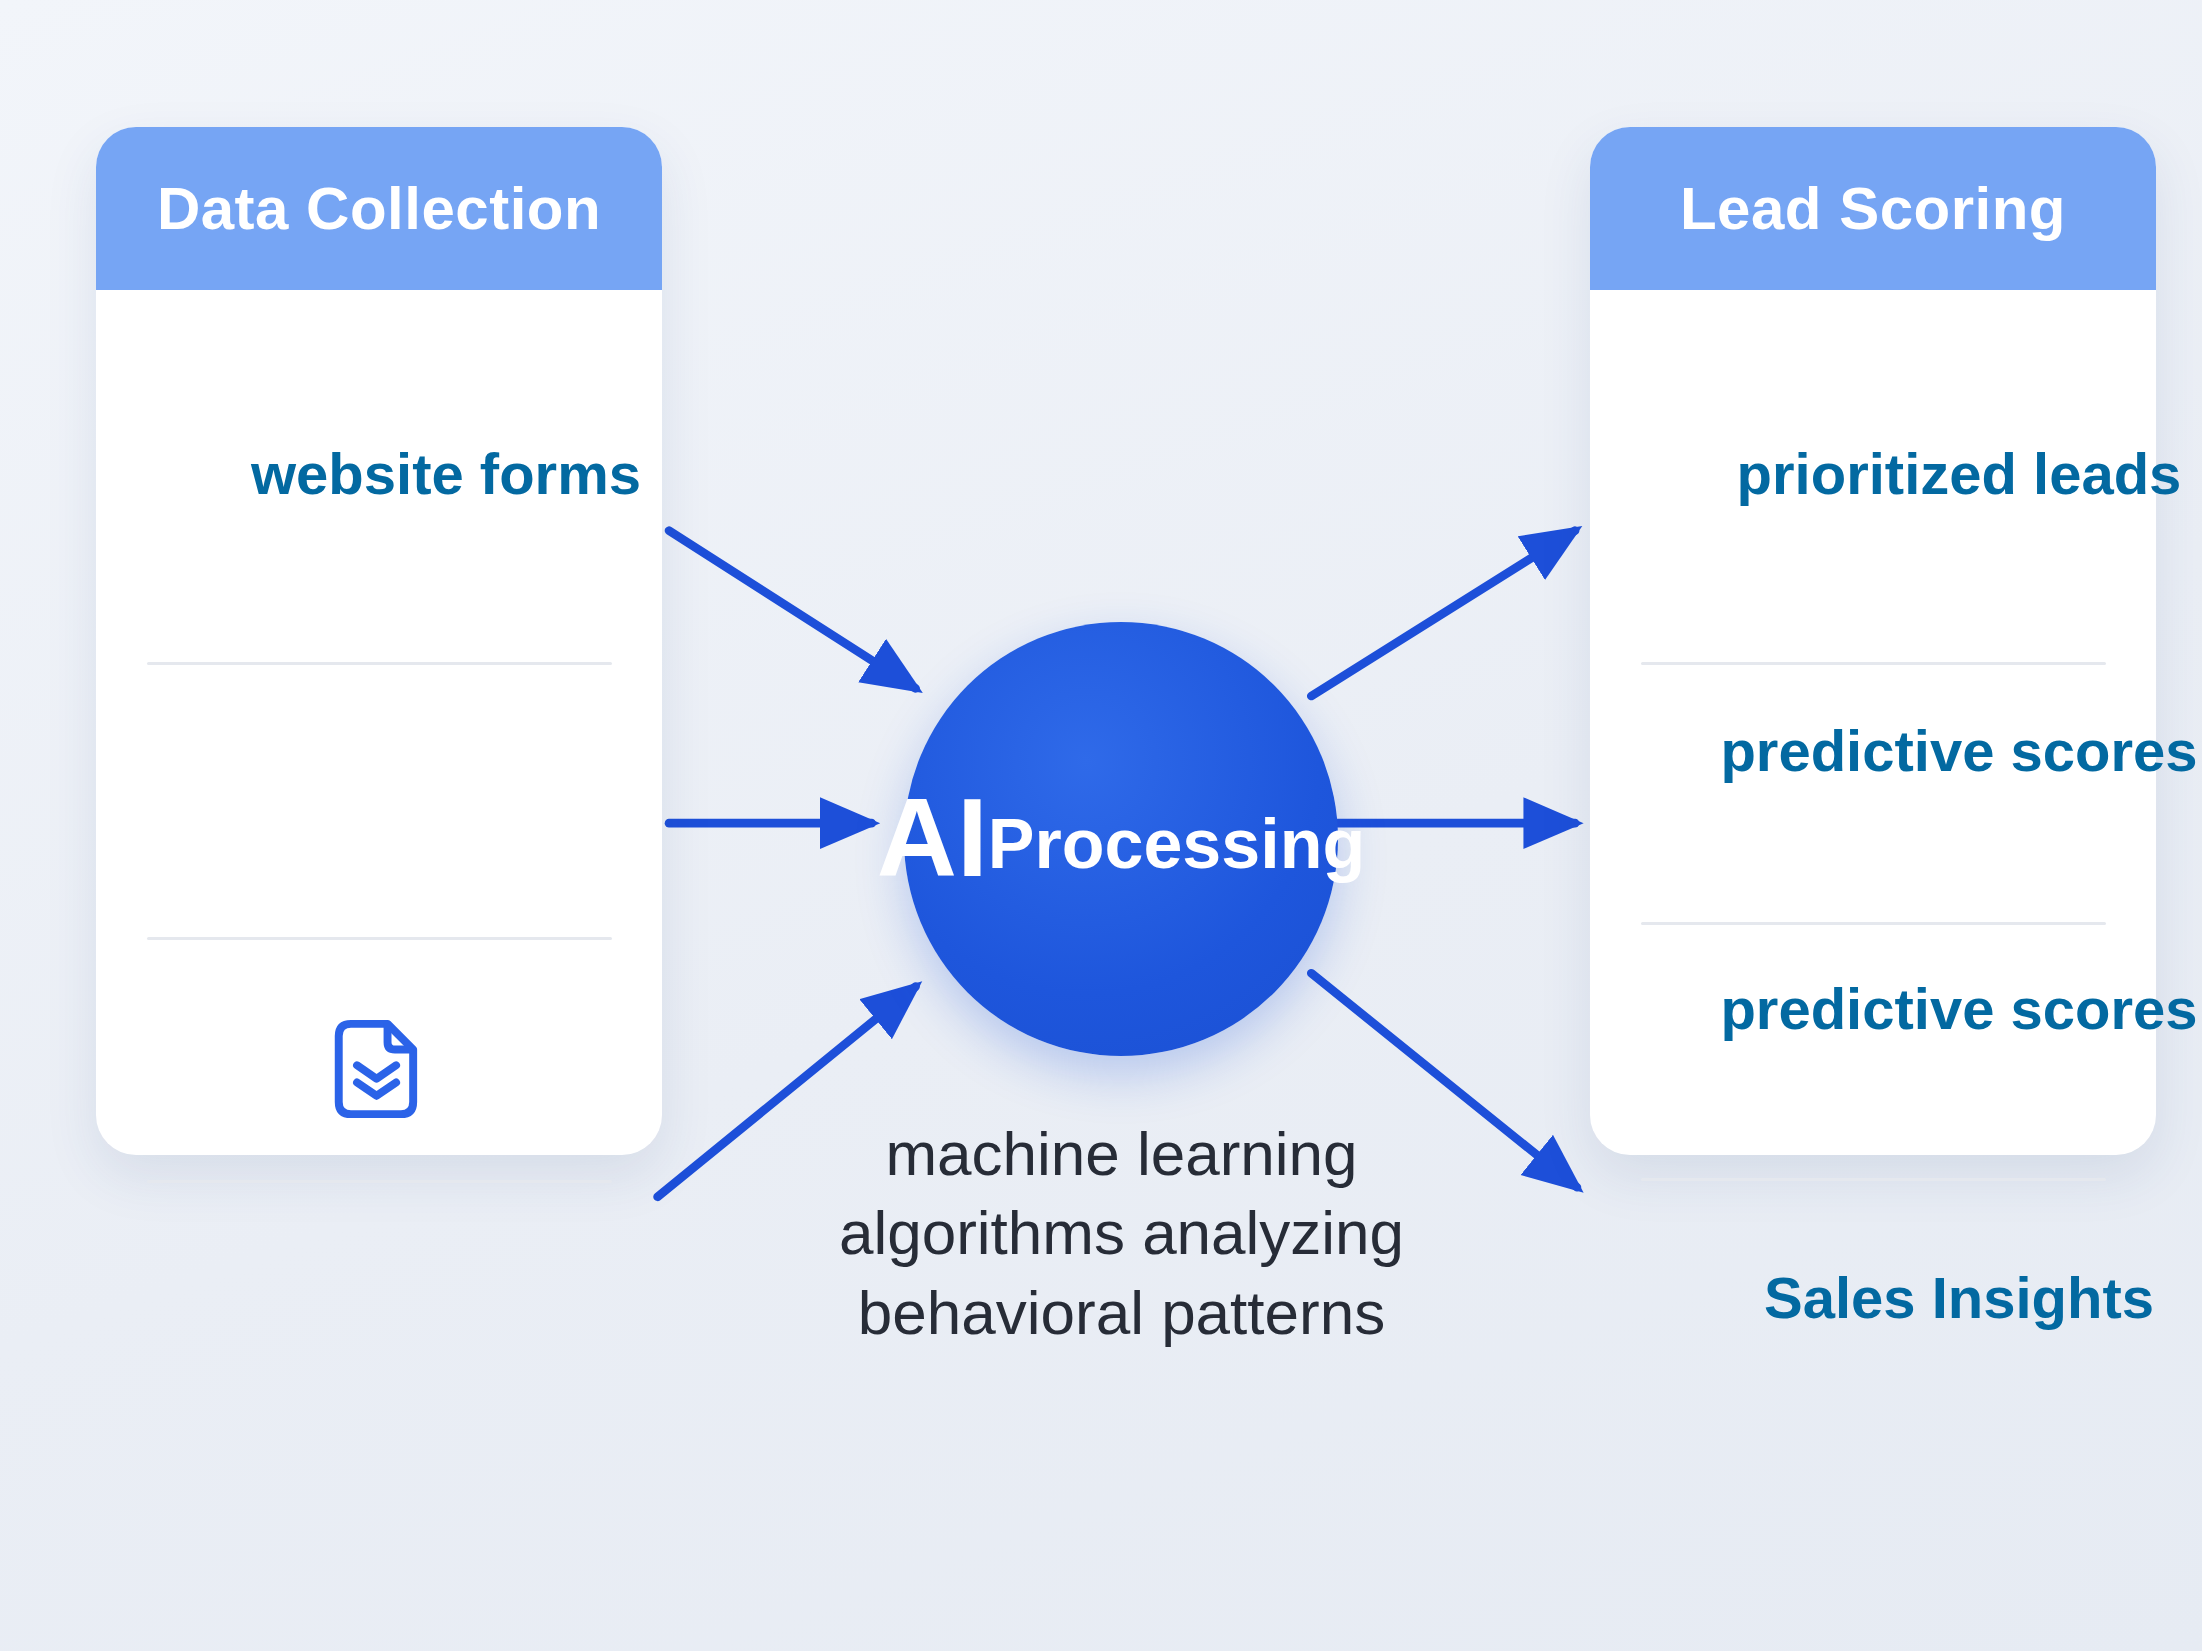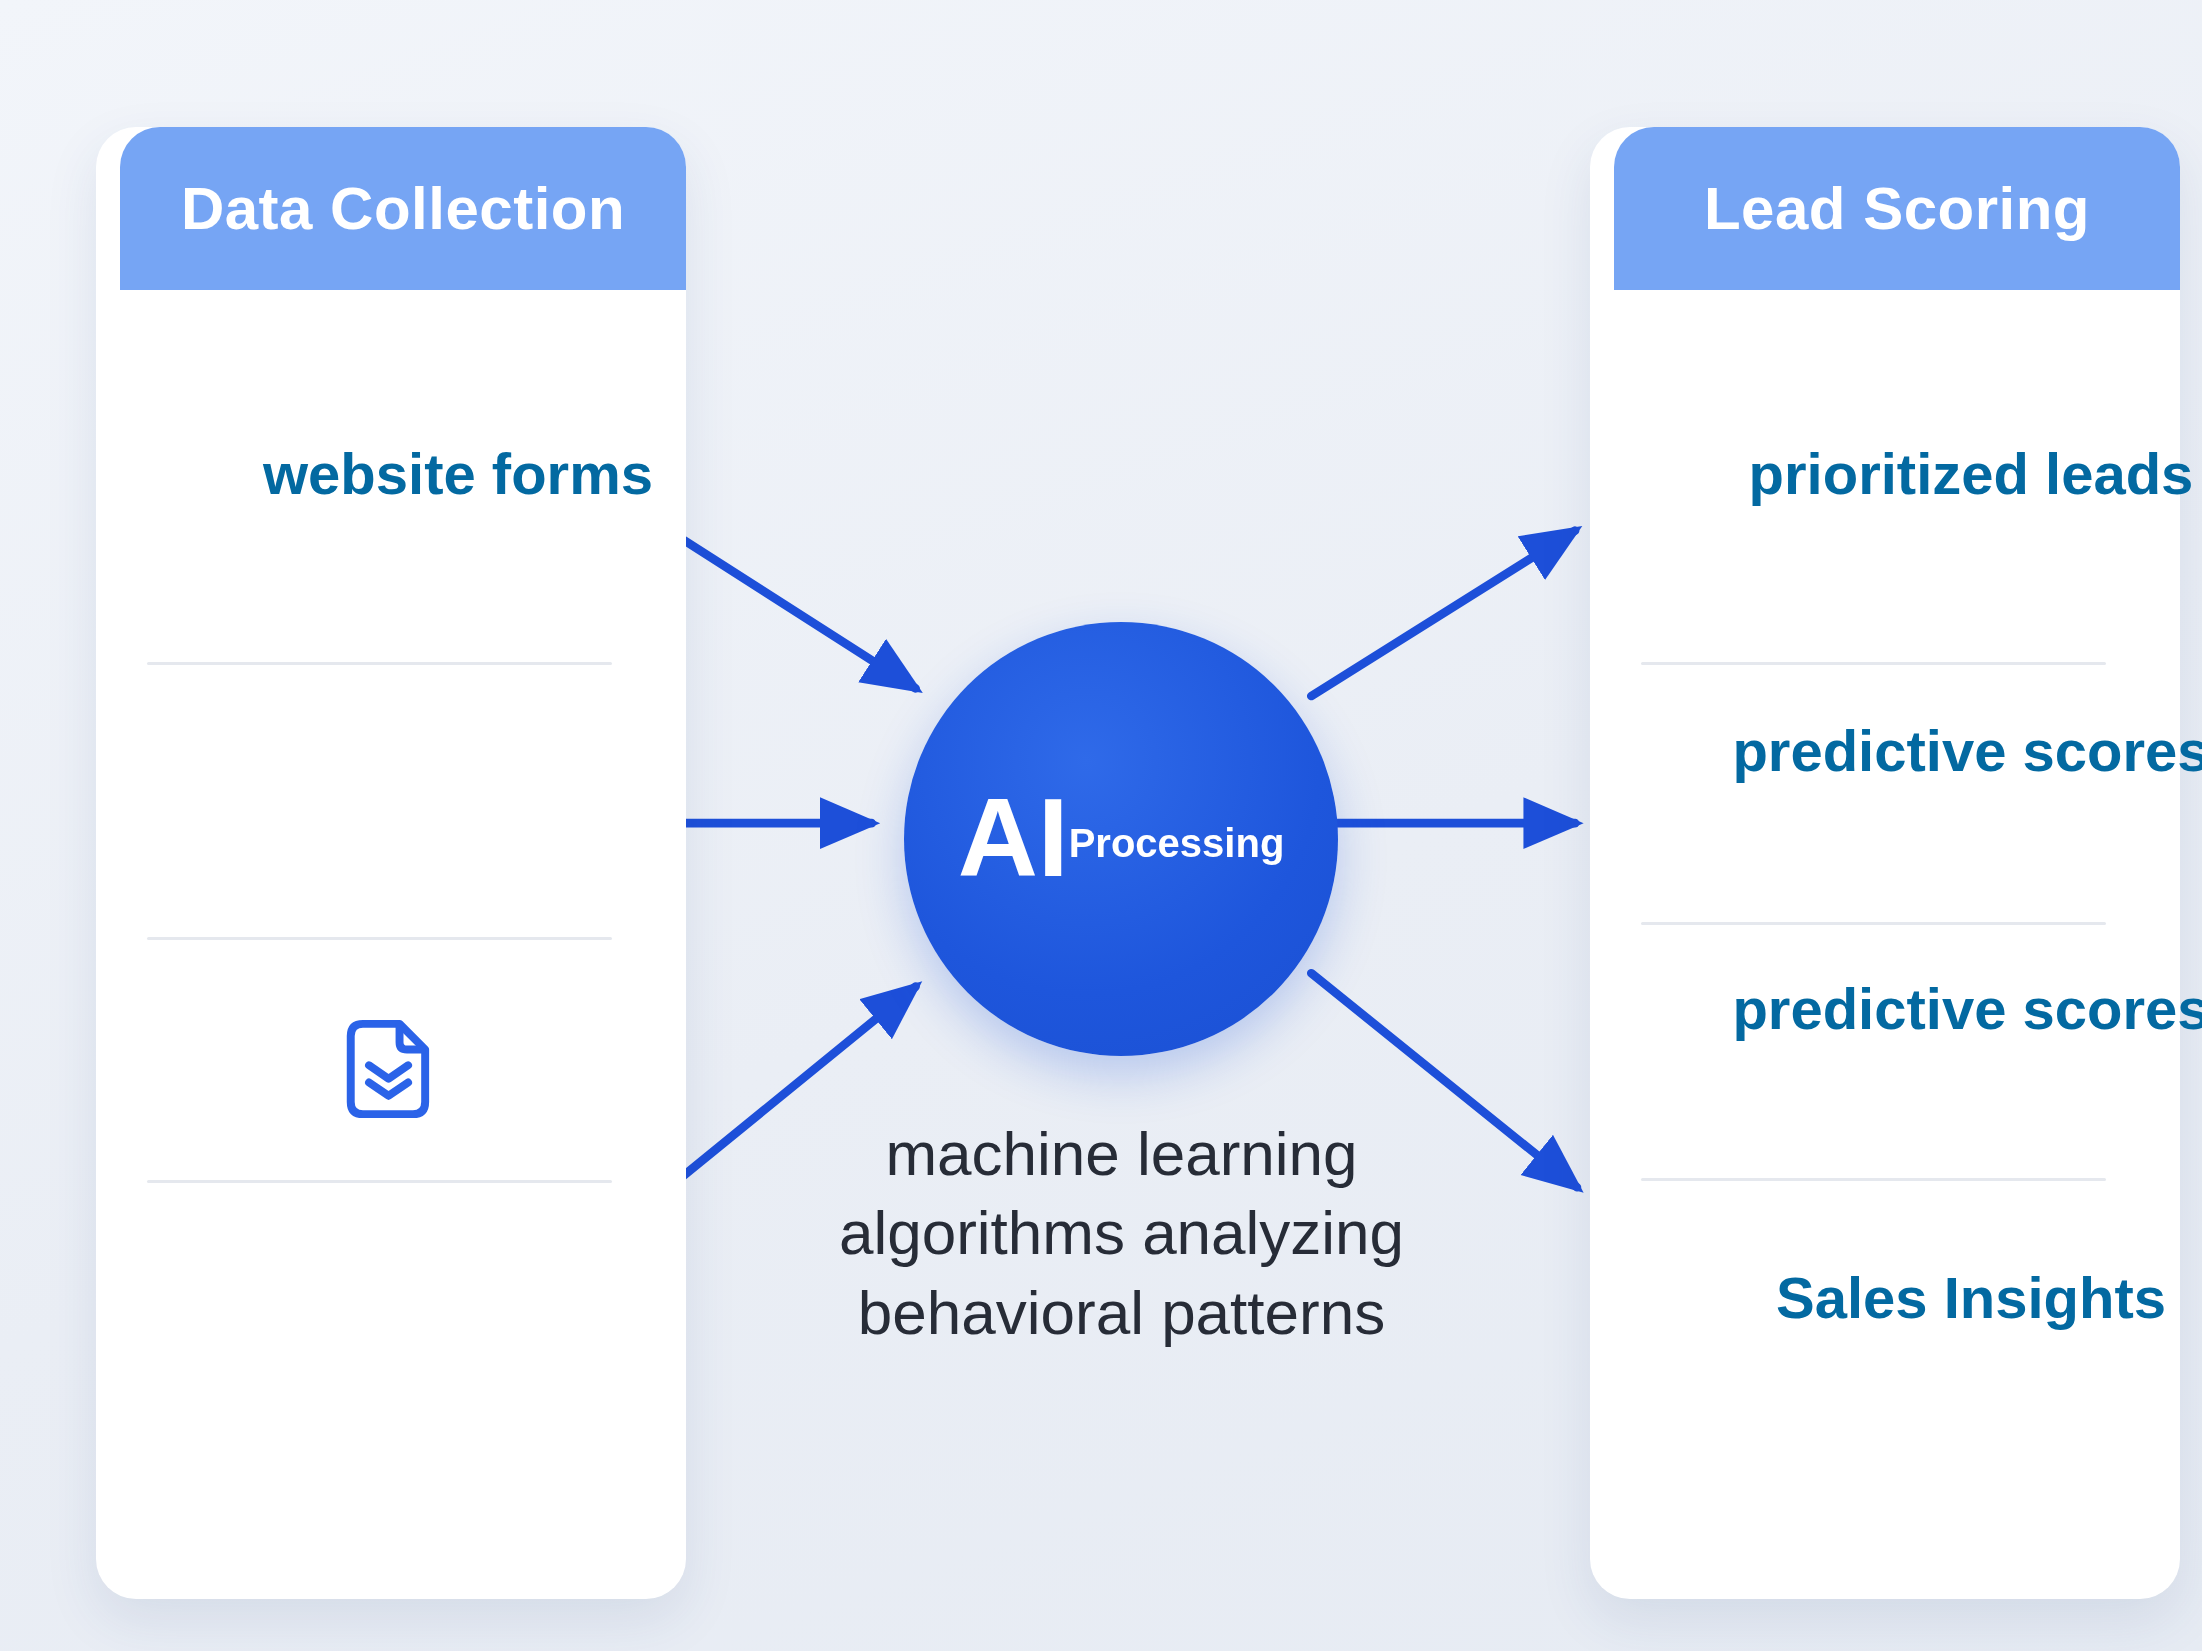--- a/index.html
+++ b/index.html
@@ -3,22 +3,22 @@
 <meta charset="utf-8">
 <style>
   html,body{margin:0;padding:0;background:#e9edf4;}
   .canvas{
     position:relative;width:2202px;height:1652px;overflow:hidden;
     background:linear-gradient(160deg,#f2f5fa 0%,#eaeef5 55%,#e6ebf3 100%);
     font-family:"Liberation Sans", sans-serif;
   }
   .arrows{position:absolute;left:0;top:0;width:2202px;height:1652px;pointer-events:none;}
   .card{
-    position:absolute;top:127px;width:566px;height:1472px;background:#ffffff;
-    border-radius:40px;box-shadow:0 21px 53px rgba(40,70,130,0.10);padding-left:24px;
+    position:absolute;top:127px;width:566px;height:1028px;background:#ffffff;
+    border-radius:40px;box-shadow:0 21px 53px rgba(40,70,130,0.10);
   }
   .card.left{left:96px;}
   .card.right{left:1590px;}
   .card-header{
     height:163px;background:#76a5f4;border-radius:40px 40px 0 0;
     display:flex;align-items:center;justify-content:center;
   }
   .card-header span{color:#ffffff;font-size:60px;font-weight:700;letter-spacing:0.5px;}
   .item{
     position:absolute;left:0;width:100%;text-align:center;
@@ -42,21 +42,21 @@
   .rd-3{top:1051px;}
   .ri-4{top:1137px;padding:0 86px;}
   
   .ai-circle{
     position:absolute;left:904px;top:622px;width:434px;height:434px;border-radius:50%;
     background:radial-gradient(circle at 42% 32%, #2f6ae9 0%, #1e56dc 60%, #1a4fd2 100%);
     box-shadow:0 19px 48px rgba(30,86,220,0.25);
     display:flex;align-items:center;justify-content:center;color:#fff;
   }
   .ai-title{font-size:111px;font-weight:700;line-height:1.02;}
-  .ai-sub{font-size:40px;font-weight:600;margin-top:9.6px;text-align:center;}
+  .ai-sub{font-size:70px;font-weight:600;margin-top:9.6px;text-align:center;}
   .caption{
     position:absolute;left:811px;top:1114px;width:621px;text-align:center;
     color:#272c37;font-size:62px;font-weight:500;line-height:1.28;
   }
 </style>
 </head>
 <body>
 
 <div class="canvas">
 

